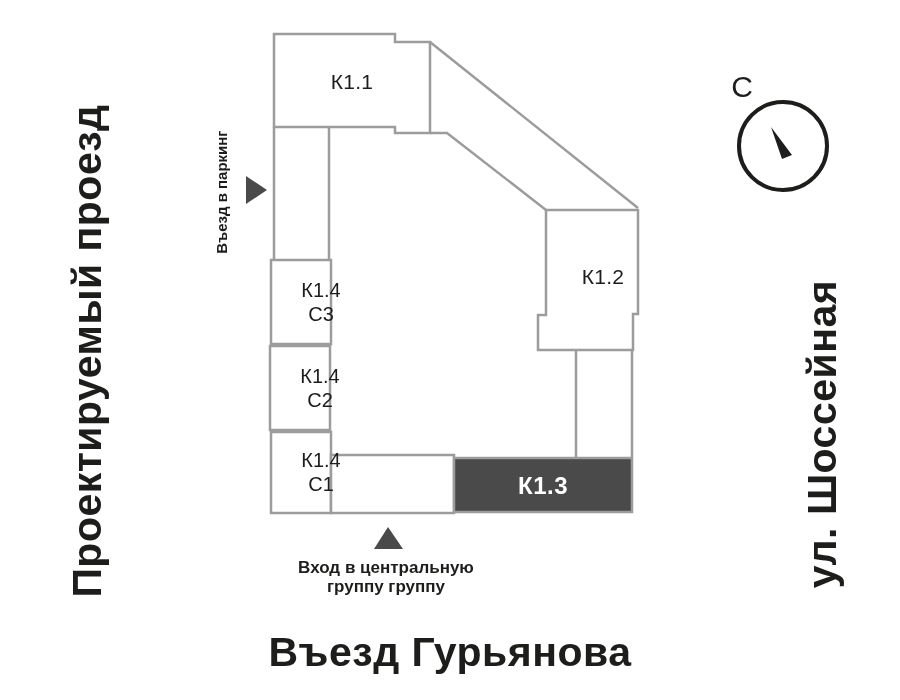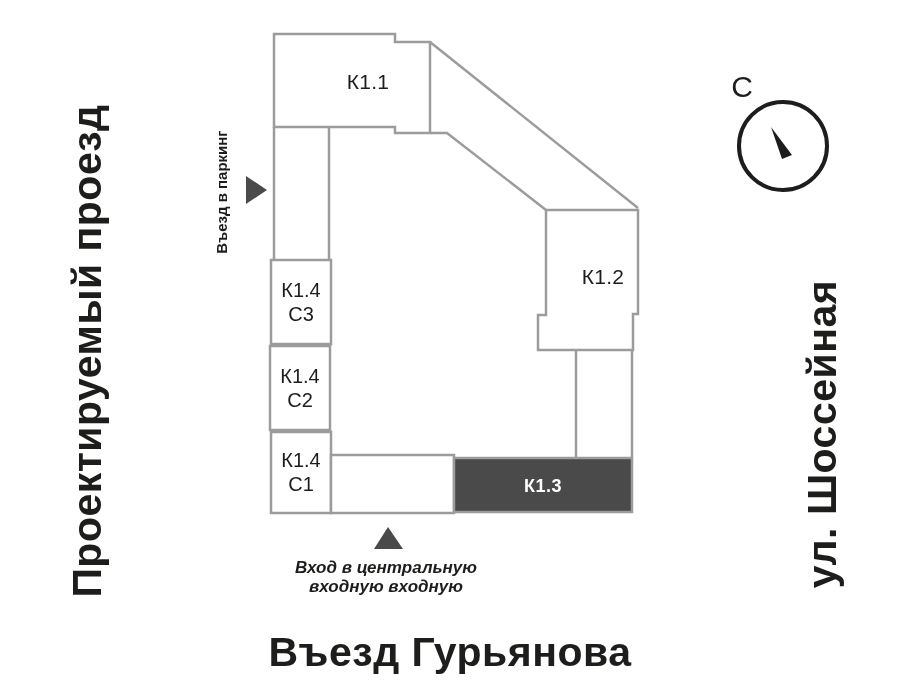--- a/index.html
+++ b/index.html
@@ -35,23 +35,23 @@
   .lbl{
     position:absolute;
     transform:translate(-50%,-50%);
     white-space:nowrap;
     color:var(--ink);
     pointer-events:none;
   }
   .lbl.rot{transform:translate(-50%,-50%) rotate(-90deg);}
   .street{font-size:41px;font-weight:600;letter-spacing:0.5px;}
   .bldg{font-size:21px;font-weight:500;letter-spacing:0.3px;}
-  .bldg-dark{font-size:18px;font-weight:600;letter-spacing:0.5px;color:var(--label_on_dark);}
-  .bldg-multi{font-size:20px;font-weight:500;line-height:24px;text-align:center;}
-  .note{font-size:17px;font-weight:700;line-height:19px;text-align:center;font-style:italic;}
+  .bldg-dark{font-size:24px;font-weight:600;letter-spacing:0.5px;color:var(--label_on_dark);}
+  .bldg-multi{font-size:20px;font-weight:500;line-height:24px;text-align:center;margin-left:20px;}
+  .note{font-size:17px;font-weight:700;line-height:19px;text-align:center;}
   .note-rot{font-size:15px;font-weight:700;}
   .compass-letter{font-size:30px;font-weight:500;}
 </style>
 </head>
 <body>
 
 <div class="canvas">
 
   <svg class="plan-svg" width="900" height="700" viewBox="0 0 900 700">
 
@@ -74,42 +74,42 @@
     <rect class="b-dark" x="454" y="458" width="178" height="54"></rect>
 
     <polygon class="arrow" points="246,176 267,190 246,204"></polygon>
 
     <polygon class="arrow" points="388,527 403,549 374,549"></polygon>
 
     <circle class="compass-ring" cx="783" cy="146" r="44"></circle>
     <polygon class="compass-needle" points="771,127 792,155 782,159"></polygon>
   </svg>
 
-  <div class="lbl bldg" style="left:368px;top:82px;">К1.1</div>
+  <div class="lbl bldg" style="left:352px;top:82px;">К1.1</div>
   <div class="lbl bldg" style="left:591px;top:277px;margin-left:12px;">К1.2</div>
   <div class="lbl bldg-dark" style="left:543px;top:486px;">К1.3</div>
 
   <div class="lbl bldg-multi" style="left:301px;top:302px;">
     <div>К1.4</div>
     <div>С3</div>
   </div>
   <div class="lbl bldg-multi" style="left:300px;top:388px;">
     <div>К1.4</div>
     <div>С2</div>
   </div>
   <div class="lbl bldg-multi" style="left:301px;top:472px;">
     <div>К1.4</div>
     <div>С1</div>
   </div>
 
   <div class="lbl rot note-rot" style="left:221px;top:192px;">Въезд в паркинг</div>
 
   <div class="lbl note" style="left:386px;top:577px;">
     <div>Вход в центральную</div>
-    <div>входную входную</div>
+    <div>группу группу</div>
   </div>
 
   <div class="lbl rot street" style="left:87px;top:351px;">Проектируемый проезд</div>
   <div class="lbl rot street" style="left:822px;top:434px;">ул. Шоссейная</div>
   <div class="lbl street" style="left:450px;top:652px;">Въезд Гурьянова</div>
 
   <div class="lbl compass-letter" style="left:742px;top:87px;">С</div>
 
 </div>
 

